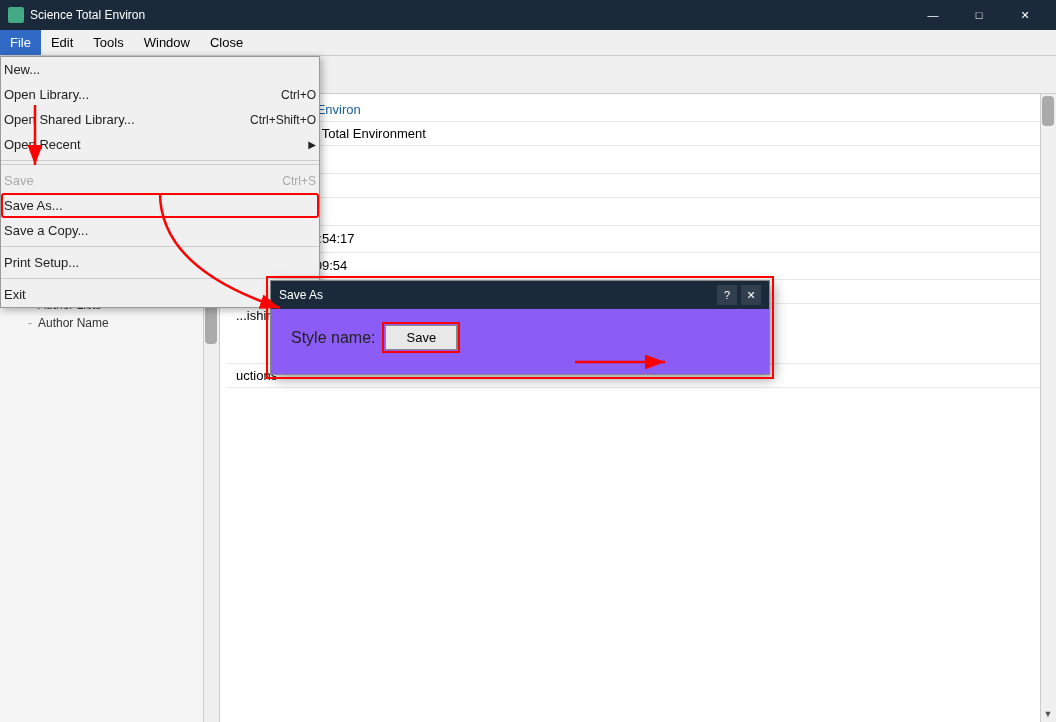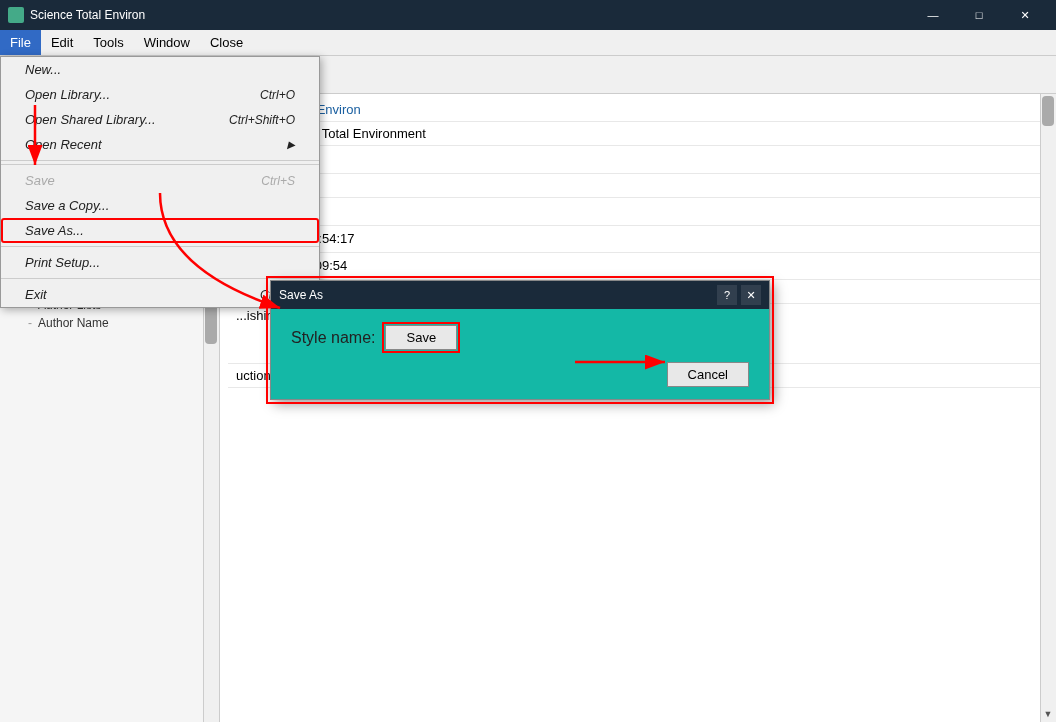--- a/index.html
+++ b/index.html
@@ -102,28 +102,27 @@
     .dropdown-menu {
       position: absolute;
       top: 56px; left: 0;
       width: 320px;
       background: #f0f0f0;
       border: 1px solid #999;
       box-shadow: 2px 2px 8px rgba(0,0,0,0.3);
       z-index: 100;
     }
     .dropdown-item {
-      padding: 5px 24px;
+      padding: 5px 3px;
       display: flex;
       align-items: center;
       justify-content: space-between;
       cursor: pointer;
       font-size: 13px;
       color: #222;
-      font-style: italic;
     }
     .dropdown-item.disabled { color: #aaa; cursor: default; }
     .dropdown-item.highlighted {
       outline: 2px solid red;
       outline-offset: -2px;
       border-radius: 3px;
     }
     .dropdown-separator { height: 1px; background: #ccc; margin: 3px 0; }
     .dropdown-shortcut { color: inherit; font-size: 12px; }
     .dropdown-arrow { font-size: 10px; }
@@ -131,21 +130,21 @@
     
     .dialog-overlay {
       position: absolute;
       top: 0; left: 0; right: 0; bottom: 0;
       z-index: 200;
     }
     .dialog {
       position: absolute;
       top: 280px; left: 270px;
       width: 500px;
-      background: #14b8a6;
+      background: #8b5cf6;
       border: 1px solid #888;
       box-shadow: 4px 4px 12px rgba(0,0,0,0.4);
       outline: 2px solid red;
       outline-offset: 2px;
     }
     .dialog-titlebar {
       background: #1a2a3a;
       color: white;
       height: 28px;
       display: flex;
@@ -314,26 +313,26 @@
   <div class="dropdown-item" style="justify-content:space-between;">
     <span>Open Recent</span>
     <span class="dropdown-arrow">▶</span>
   </div>
   <div class="dropdown-separator"></div>
   <div class="dropdown-separator"></div>
   <div class="dropdown-item disabled">
     <span>Save</span>
     <span class="dropdown-shortcut">Ctrl+S</span>
   </div>
-  <div class="dropdown-item">
-    <span>Save a Copy...</span>
-    <span class="dropdown-shortcut"></span>
-  </div>
   <div class="dropdown-item highlighted" style="outline: 2px solid red; outline-offset: -2px; border-radius: 3px;">
     <span>Save As...</span>
+    <span class="dropdown-shortcut"></span>
+  </div>
+  <div class="dropdown-item">
+    <span>Save a Copy...</span>
     <span class="dropdown-shortcut"></span>
   </div>
   <div class="dropdown-separator"></div>
   <div class="dropdown-item">
     <span>Print Setup...</span>
     <span class="dropdown-shortcut"></span>
   </div>
   <div class="dropdown-separator"></div>
   <div class="dropdown-item">
     <span>Exit</span>
@@ -357,23 +356,20 @@
       <div class="dialog-titlebar-controls">
         <button class="dialog-btn-sm">?</button>
         <button class="dialog-btn-sm">✕</button>
       </div>
     </div>
     <div class="dialog-content">
       <div class="dialog-row">
         <label class="dialog-label">Style name:</label>
         <button class="dialog-action-btn primary" style="outline: 2px solid red; outline-offset: 1px;">Save</button>
       </div>
-      <div style="display:flex; justify-content:flex-end; padding-right: 0;">
-        <button class="dialog-action-btn" style="margin-right: 0;">Cancel</button>
-      </div>
     </div>
   </div>
 </div>
 
 <svg class="arrow-svg" width="120" height="60" style="top: 332px; left: 570px;">
   <defs>
     <marker id="arrowhead2" markerWidth="8" markerHeight="6" refX="8" refY="3" orient="auto">
       <polygon points="0 0, 8 3, 0 6" fill="red"></polygon>
     </marker>
   </defs>

